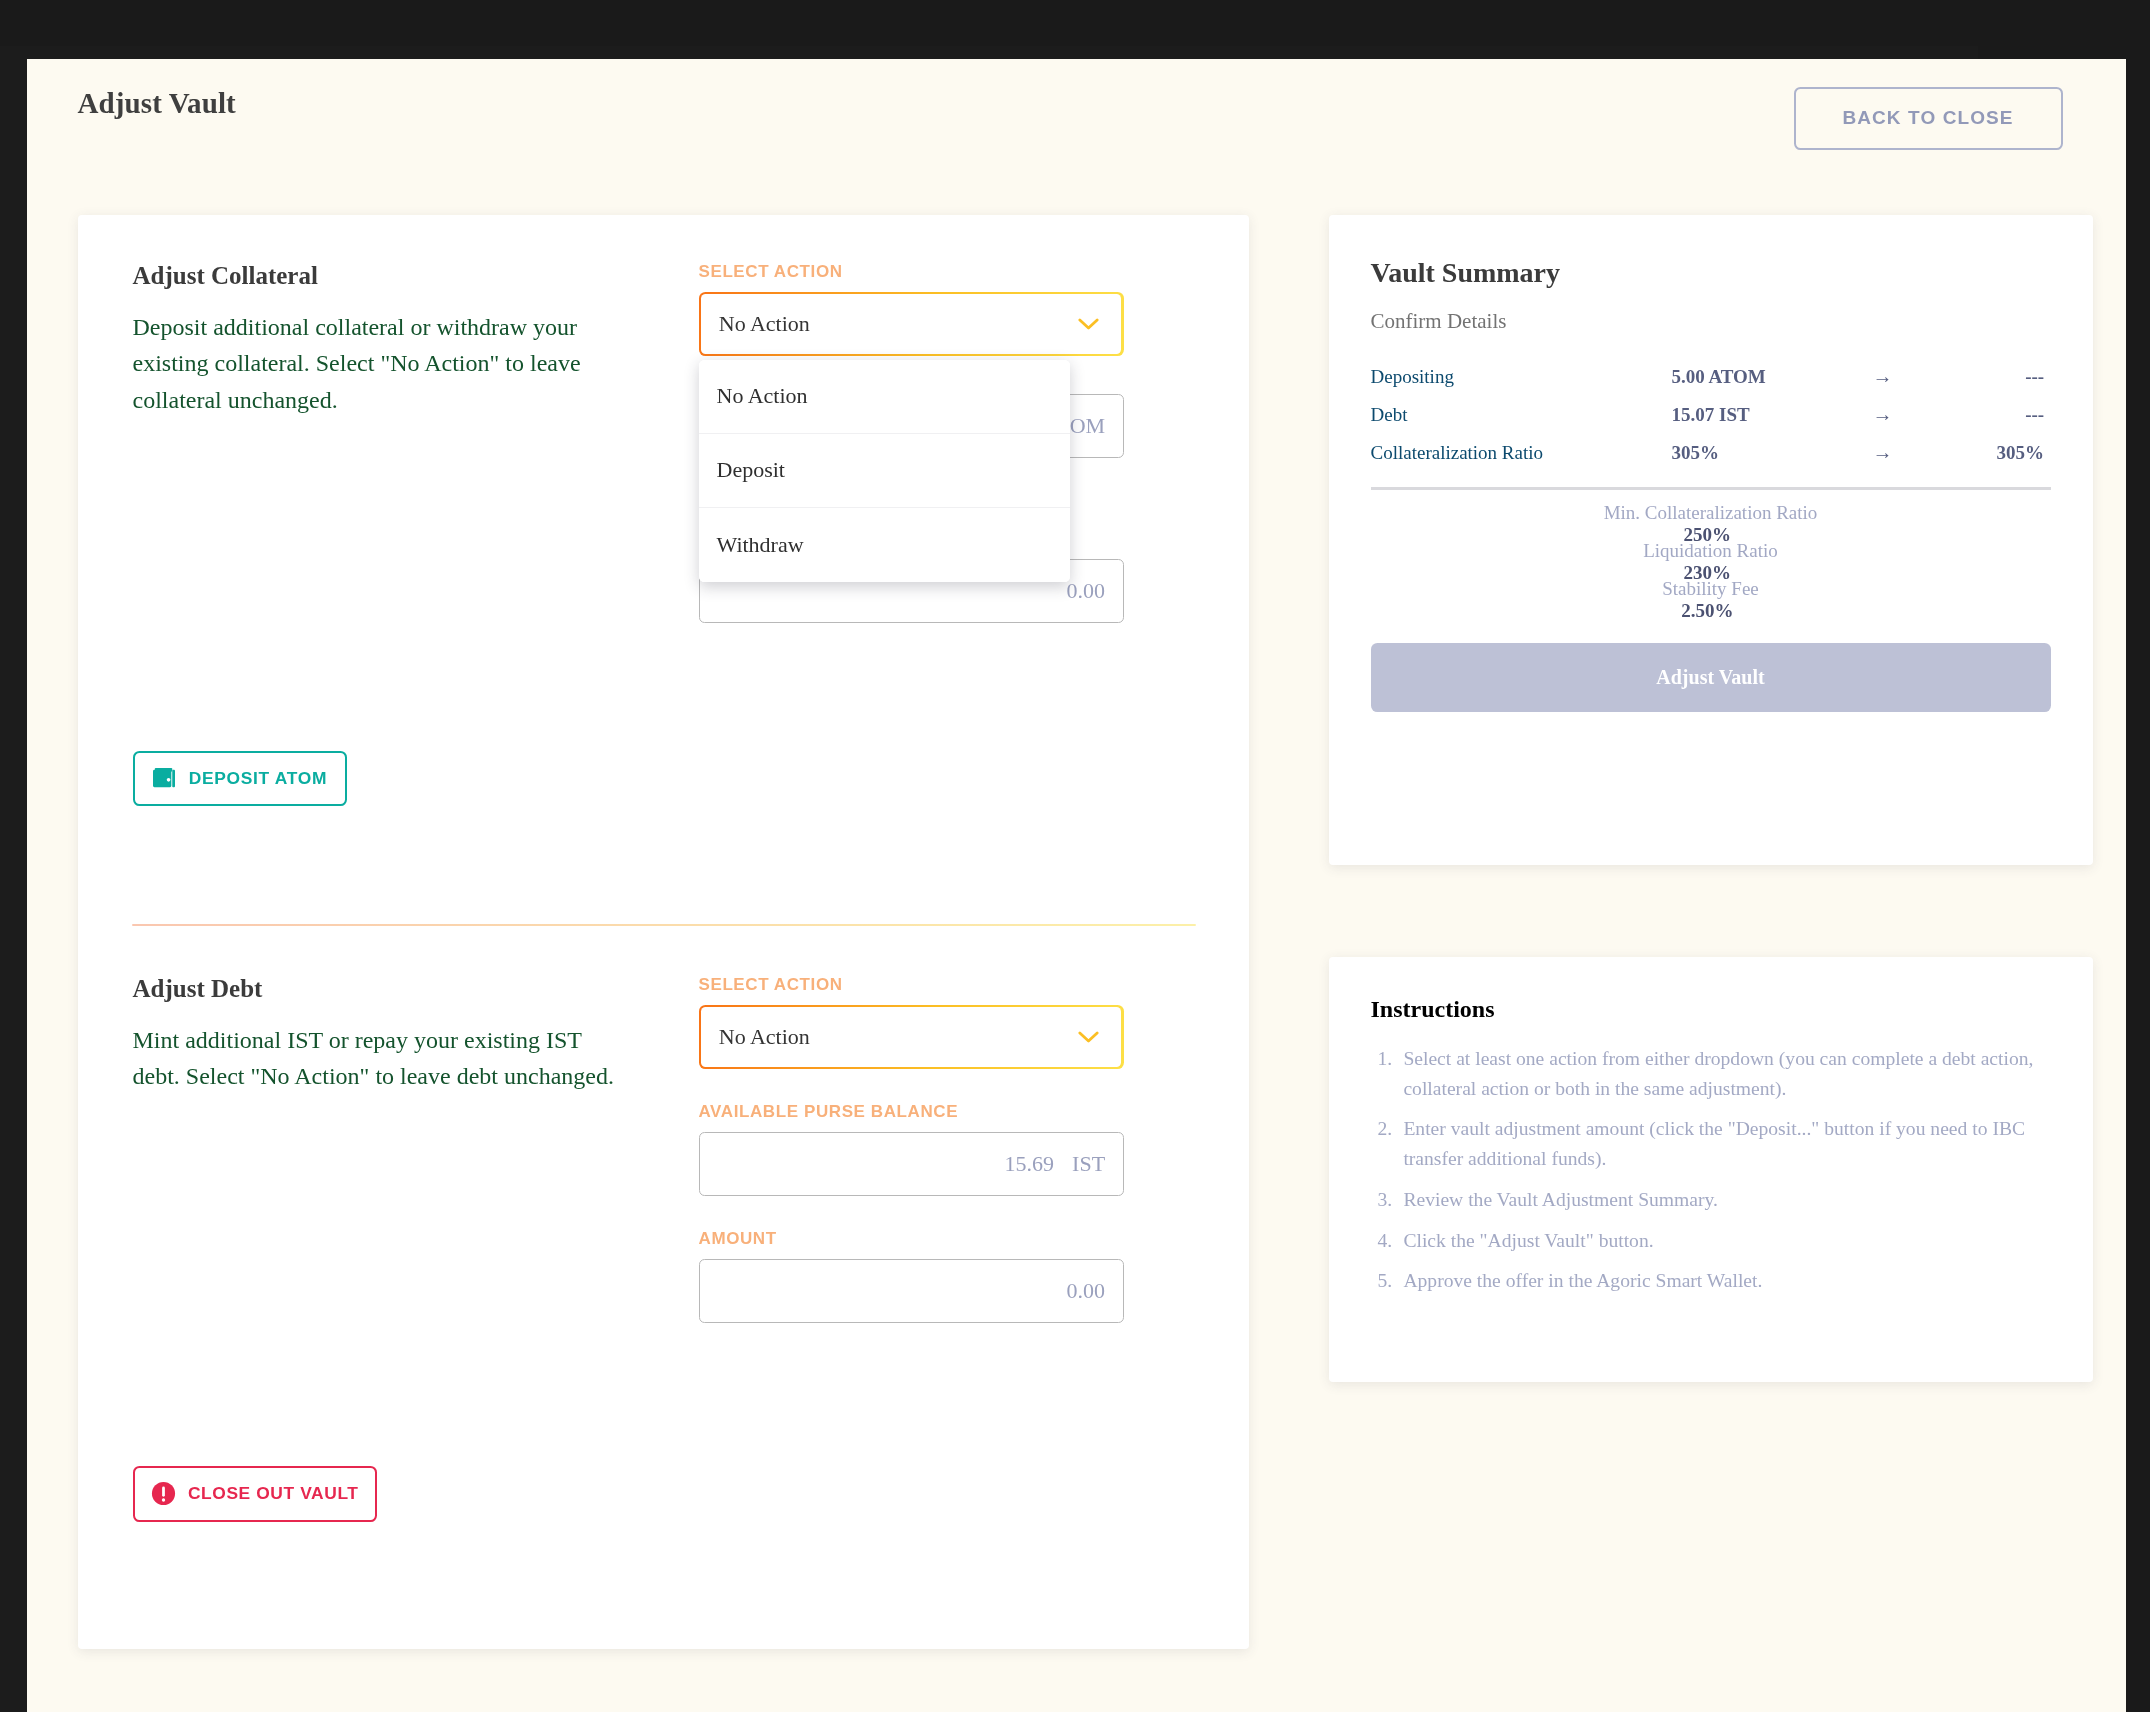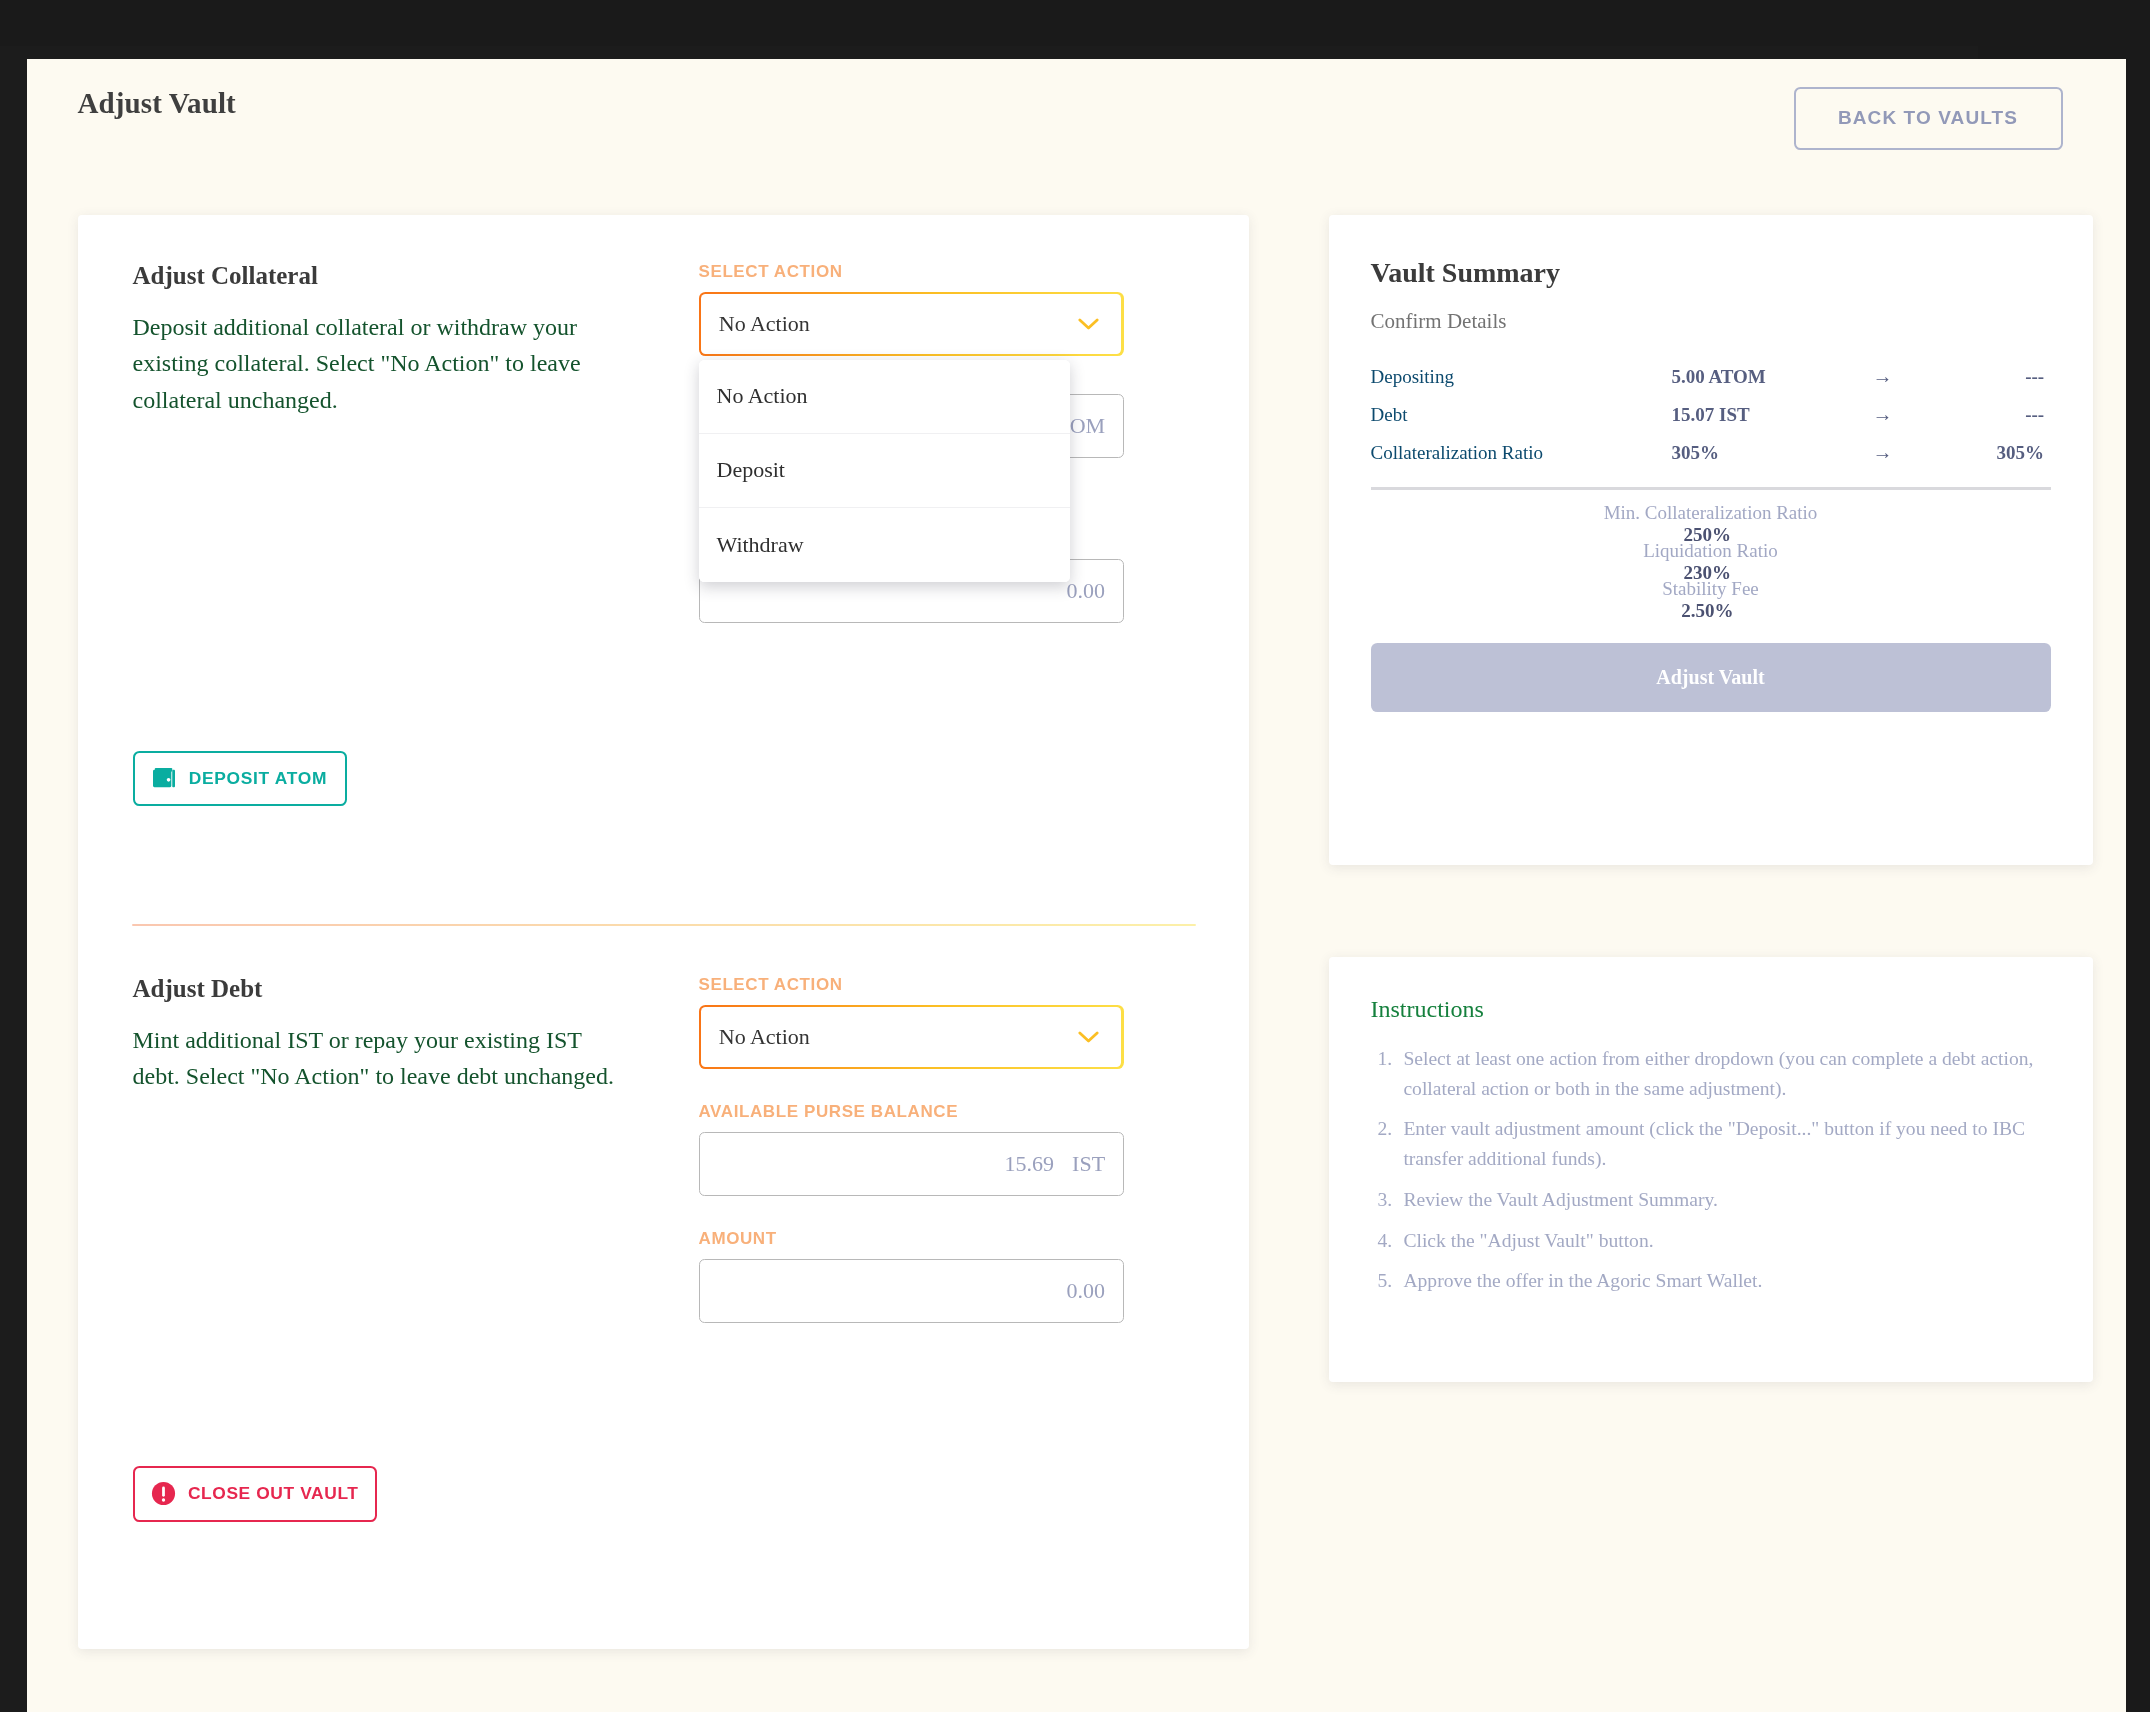--- a/index.html
+++ b/index.html
@@ -316,23 +316,23 @@
     color: #ffffff;
     font-family: "Liberation Serif", serif;
     font-weight: bold;
     font-size: 20px;
     cursor: pointer;
   }
 
   
   .instructions-title {
     font-family: "Liberation Serif", serif;
-    font-weight: normal;
+    font-weight: bold;
     font-size: 24px;
-    color: #15803d;
+    color: #000000;
   }
   .instructions-list {
     margin-top: 21px;
     padding-left: 26.5px;
     list-style: decimal;
     color: #a3a9c4;
   }
   .instructions-list li {
     font-family: "Liberation Serif", serif;
     font-size: 19.6px;
@@ -344,21 +344,21 @@
 </style>
 </head>
 <body>
 
 <div class="frame">
   <div class="viewport">
 
     <div class="page-header">
       <div class="page-title">Adjust Vault</div>
       <div class="back-to-vaults">
-        <span>BACK TO VAULTS</span>
+        <span>BACK TO CLOSE</span>
       </div>
     </div>
 
     <div class="main">
 
       <div class="card card-adjust">
 
         <div class="section" style="position:absolute; left:55px; top:47px; width:1064px;">
           <div class="section-inner">
             <div class="section-left">

